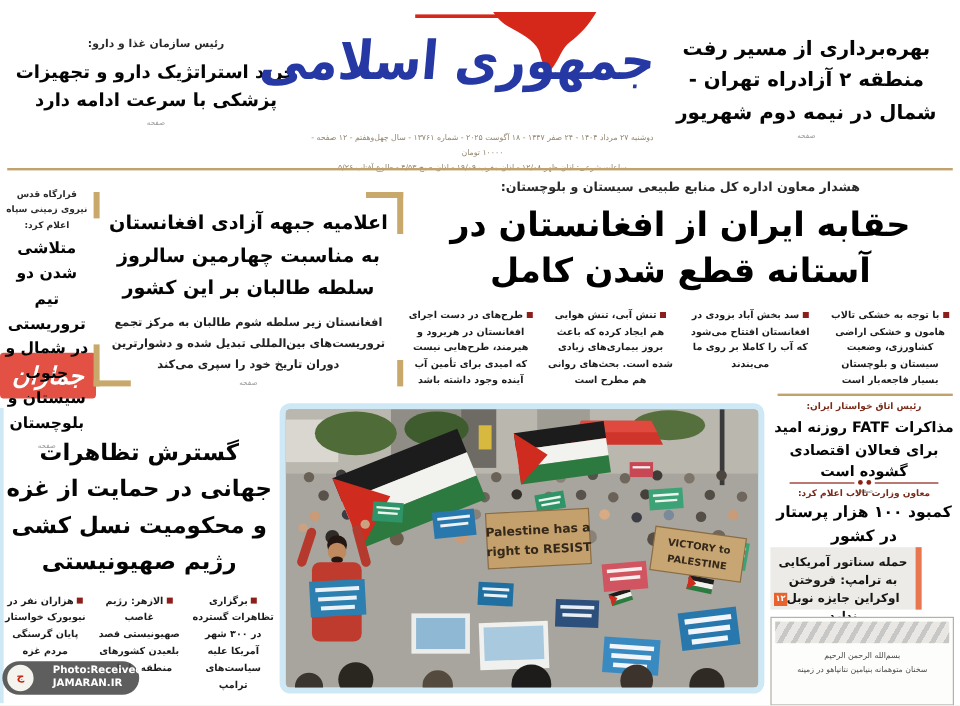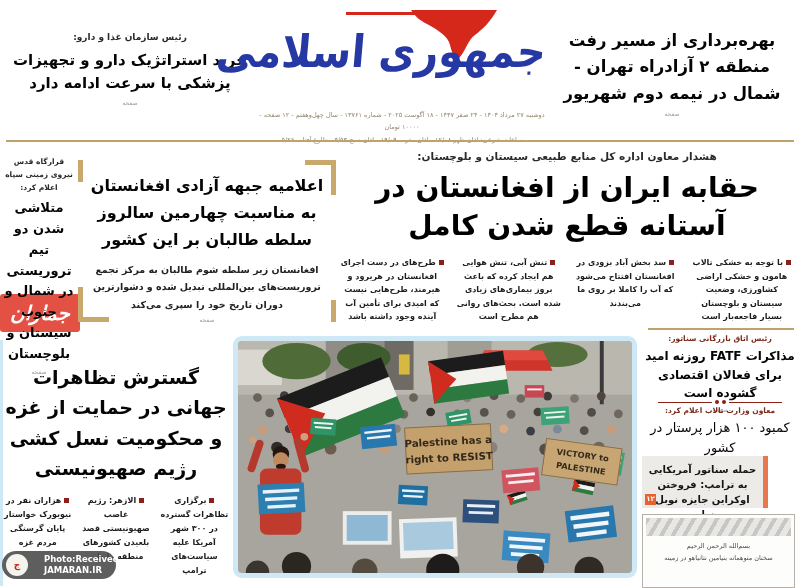--- a/index.html
+++ b/index.html
@@ -75,21 +75,21 @@
   .fatf-story{position:absolute;left:645px;top:334px;width:150px;text-align:center;}
   .fatf-story .kicker{font-size:7.5px;color:#7a2a1a;margin-bottom:4px;}
   .fatf-story .hl{font-size:12px;font-weight:bold;line-height:1.55;color:#050505;}
 
   .red-divider{position:absolute;left:658px;top:400px;width:124px;display:flex;align-items:center;gap:3px;}
   .red-divider .ln{flex:1;height:1px;background:#8b2015;}
   .red-divider .dot{width:4px;height:4px;border-radius:50%;background:#8b2015;}
 
   .nurse-story{position:absolute;left:645px;top:406px;width:150px;text-align:center;}
   .nurse-story .kicker{font-size:7.5px;color:#7a2a1a;margin-bottom:3px;}
-  .nurse-story .hl{font-size:13px;font-weight:normal;line-height:1.5;color:#050505;}
+  .nurse-story .hl{font-size:13px;font-weight:bold;line-height:1.5;color:#050505;}
 
   .senator-box{position:absolute;left:642px;top:456px;width:126px;height:52px;background:#ecebe7;
                border-right:5px solid #e8764f;box-sizing:border-box;padding:6px 5px 3px;text-align:center;}
   .senator-box .txt{font-size:10px;font-weight:bold;line-height:1.5;color:#151515;}
   .senator-badge{position:absolute;left:3px;bottom:3px;width:11px;height:11px;background:#e8622d;
                  color:#fff;font-size:7px;line-height:11px;text-align:center;font-weight:bold;}
 
   .editorial-box{position:absolute;left:642px;top:514px;width:153px;height:74px;border:1px solid #b5b0a8;
                  box-sizing:border-box;background:#fdfdfb;}
   .editorial-band{height:18px;margin:3px;background:repeating-linear-gradient(120deg,#c7c7c5 0 4px,#e8e7e4 4px 10px);}
@@ -371,21 +371,21 @@
     <div class="credit-logo">ج</div>
     <div class="credit-text">
       <div>Photo:Received</div>
       <div>JAMARAN.IR</div>
     </div>
   </div>
 
   <div class="rule-right"></div>
 
   <div class="fatf-story">
-    <div class="kicker">رئیس اتاق بازرگانی سناتور:</div>
+    <div class="kicker">رئیس اتاق خواستار ایران:</div>
     <div class="hl">مذاکرات FATF روزنه امید برای فعالان اقتصادی گشوده است</div>
     <span class="pref">صفحه</span>
   </div>
 
   <div class="red-divider">
     <span class="ln"></span>
       <span class="dot"></span>
       <span class="dot"></span>
       <span class="ln"></span>
   </div>

